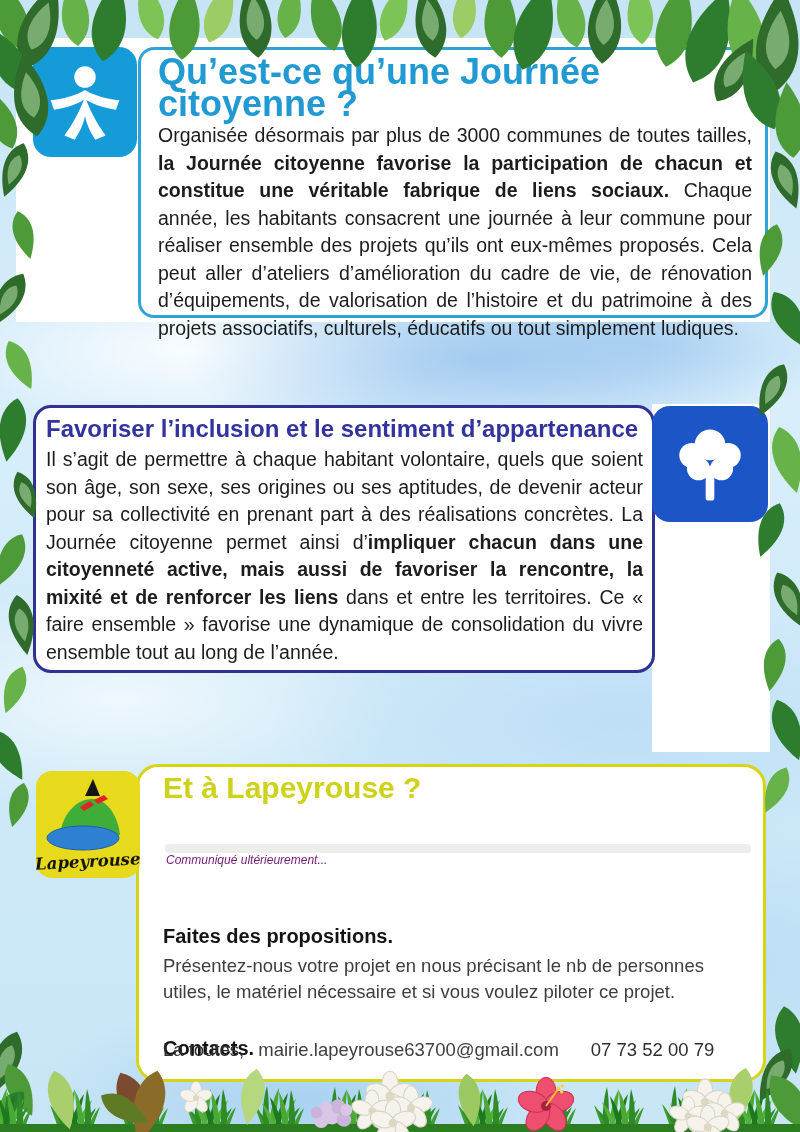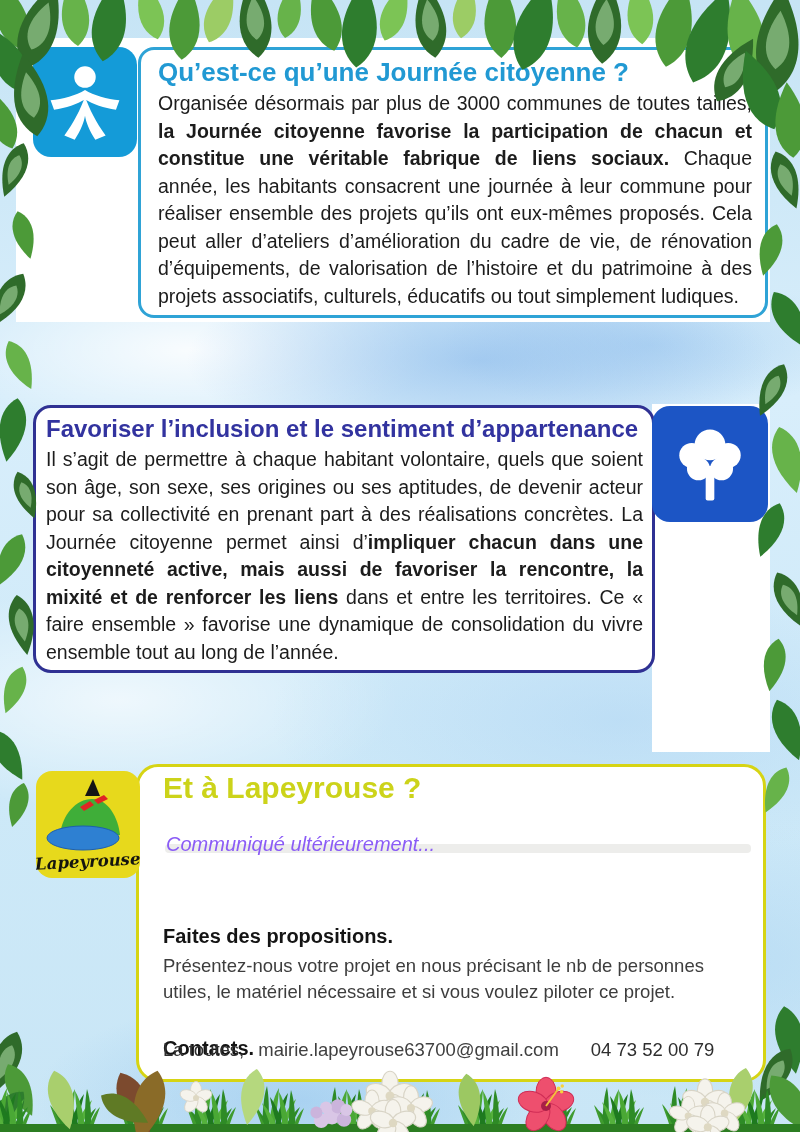--- a/index.html
+++ b/index.html
@@ -24,29 +24,29 @@
   .card{position:absolute;background:#fff;box-sizing:border-box;z-index:2;}
   #card-what{left:138px;top:47px;width:630px;height:271px;border:3px solid #2fa3d6;border-radius:16px;padding:6px 13px 0 17px;}
   #card-inclusion{left:33px;top:405px;width:622px;height:268px;border:3px solid #2f3193;border-radius:18px;padding:5px 9px 0 10px;}
   #card-lapeyrouse{left:136px;top:764px;width:630px;height:318px;border:3px solid #d6d414;border-radius:22px;}
 
   .icon-tile{position:absolute;display:flex;align-items:center;justify-content:center;z-index:3;}
   #person-tile{left:33px;top:47px;width:104px;height:110px;background:#149bd8;border-radius:18px;}
   #tree-tile{left:652px;top:406px;width:116px;height:116px;background:#1c55c5;border-radius:18px;}
   #logo-tile{left:36px;top:771px;width:104px;height:107px;z-index:3;}
 
-  .t1{margin:0;font-size:26px;line-height:32px;font-weight:bold;color:#2199d3;}
+  .t1{margin:0;font-size:36px;line-height:32px;font-weight:bold;color:#2199d3;}
   .t2{margin:0;font-size:24px;line-height:31px;font-weight:bold;color:#32339f;}
   .body-p{margin:2px 0 0;font-size:19.5px;line-height:27.5px;color:#1c1c1c;text-align:justify;}
   .seg-b{font-weight:bold;}
 
   .l-title{position:absolute;left:24px;top:4px;margin:0;font-size:30px;font-weight:bold;color:#ccd31a;}
   .l-works{position:absolute;left:24px;top:47px;font-size:20px;font-weight:bold;color:#141414;}
   .l-smear{position:absolute;left:26px;top:77px;width:586px;height:9px;background:#ededeb;border-radius:4px;}
-  .l-place{position:absolute;left:27px;top:66px;font-size:20px;font-style:italic;color:#8b5cf6;}
+  .l-place{position:absolute;left:27px;top:86px;font-size:12px;font-style:italic;color:#701a75;}
   .l-prop-h{position:absolute;left:24px;top:158px;font-size:20px;font-weight:bold;color:#141414;}
   .l-prop-b{position:absolute;left:24px;top:186px;width:592px;font-size:18.5px;line-height:26px;color:#3d3d3d;}
   .l-cont-h{position:absolute;left:24px;top:242px;font-size:20px;font-weight:bold;color:#141414;margin-top:28px;}
   .l-cont{position:absolute;left:24px;top:272px;font-size:18.5px;color:#2e2e2e;}
   .l-cont .email{margin-left:14px;color:#404040;}
   .l-cont .phone{margin-left:32px;}
 
   #decor{position:absolute;left:0;top:0;z-index:5;pointer-events:none;}
 </style>
 </head>
@@ -103,21 +103,21 @@
   </div>
 
   <section class="card" id="card-lapeyrouse">
     <h1 class="l-title">Et à Lapeyrouse ?</h1>
     <div class="l-smear"></div>
     <div class="l-place">Communiqué ultérieurement...</div>
     <div class="l-prop-h">Faites des propositions.</div>
     <div class="l-prop-b">Présentez-nous votre projet en nous précisant le nb de personnes utiles, le matériel nécessaire et si vous voulez piloter ce projet.</div>
     <div class="l-cont-h">Contacts.</div>
     <div class="l-cont">
-      <span>La toutes,</span><span class="email">mairie.lapeyrouse63700@gmail.com</span><span class="phone">04 73 52 00 79</span>
+      <span>La toutes,</span><span class="email">mairie.lapeyrouse63700@gmail.com</span><span class="phone">07 73 52 00 79</span>
     </div>
   </section>
 
   <svg id="decor" width="800" height="1132" viewBox="0 0 800 1132">
     <defs>
       <path id="lf" d="M0,-19 C9,-12 11,1 0,19 C-11,1 -9,-12 0,-19 Z"></path>
       <g id="lfd">
         <use href="#lf" fill="#2f6b2a"></use>
         <use href="#lf" transform="scale(0.55)" fill="#a8d6a0" opacity="0.6"></use>
       </g>

